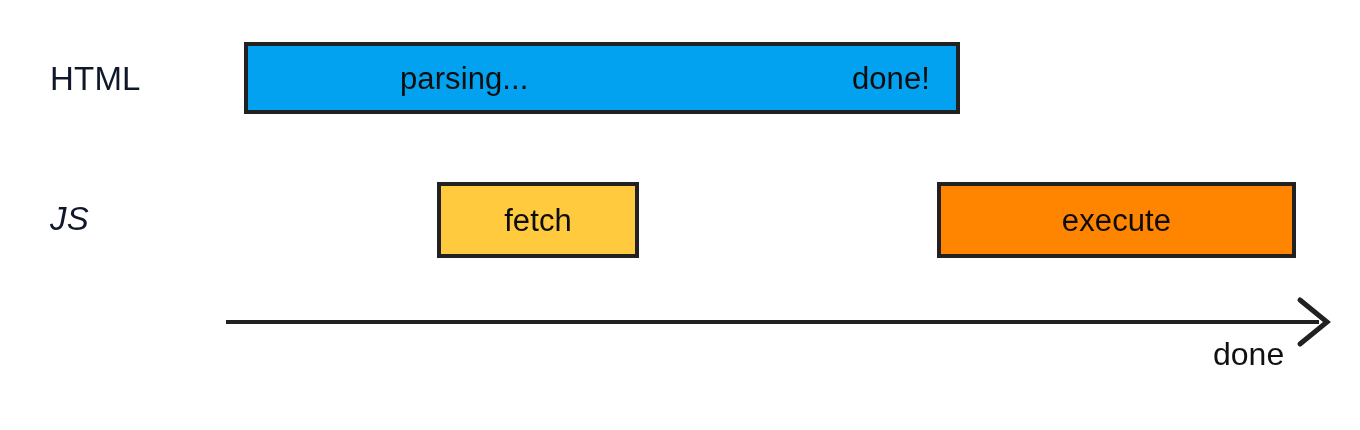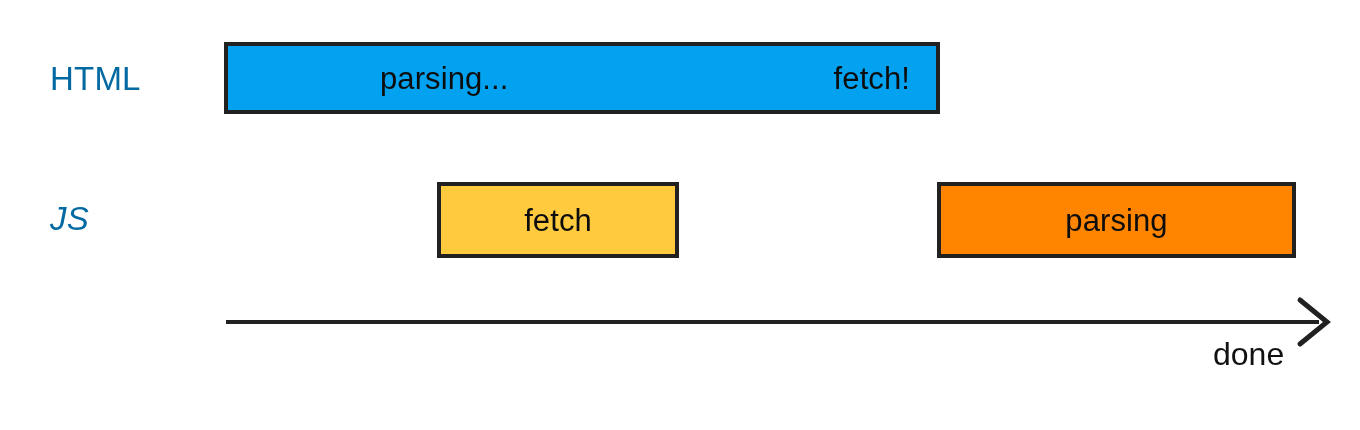--- a/index.html
+++ b/index.html
@@ -19,21 +19,21 @@
     height: 430px;
     background: #ffffff;
     overflow: hidden;
   }
 
   
   .row-label {
     position: absolute;
     font-size: 33px;
     line-height: 1;
-    color: #0369a1;
+    color: #0f172a;
     letter-spacing: 0.2px;
     white-space: nowrap;
     text-align: right;
   }
   #label-html { left: 50px; top: 62px; }
   #label-js   { left: 50px; top: 202px; font-style: italic; }
 
   
   .bar {
     position: absolute;
@@ -57,21 +57,21 @@
     width: 716px;
     height: 72px;
     justify-content: space-between;
     padding: 0 26px 0 152px;
   }
 
   
   #bar-fetch {
     left: 437px;
     top: 182px;
-    width: 242px;
+    width: 202px;
     height: 76px;
     justify-content: center;
   }
 
   
   #bar-execute {
     left: 937px;
     top: 182px;
     width: 359px;
     height: 76px;
@@ -98,33 +98,33 @@
     white-space: nowrap;
   }
 </style>
 </head>
 <body>
 
 <div id="canvas">
 
   <div class="row-label" id="label-html">HTML</div>
 
-  <div class="bar" id="bar-parsing" style="background:#03A2F0;">
+  <div class="bar" id="bar-parsing" style="background:#03A2F0;margin-left:20px;">
     <span class="bar-text">parsing...</span>
-    <span class="bar-text">fetch!</span>
+    <span class="bar-text">done!</span>
   </div>
 
   <div class="row-label" id="label-js">JS</div>
 
   <div class="bar" id="bar-fetch" style="background:#FFCA3E;">
     <span class="bar-text">fetch</span>
   </div>
 
   <div class="bar" id="bar-execute" style="background:#FF8400;">
-    <span class="bar-text">parsing</span>
+    <span class="bar-text">execute</span>
   </div>
 
   <div id="time-axis">
     <svg width="1130" height="60" viewBox="0 0 1130 60">
       <line x1="11" y1="27" x2="1104" y2="27" stroke="#212121" stroke-width="4" stroke-linecap="butt"></line>
       <polyline points="1085,5 1112,27 1085,49" fill="none" stroke="#212121" stroke-width="5" stroke-linecap="round" stroke-linejoin="miter"></polyline>
     </svg>
   </div>
 
   <div id="label-time">done</div>

